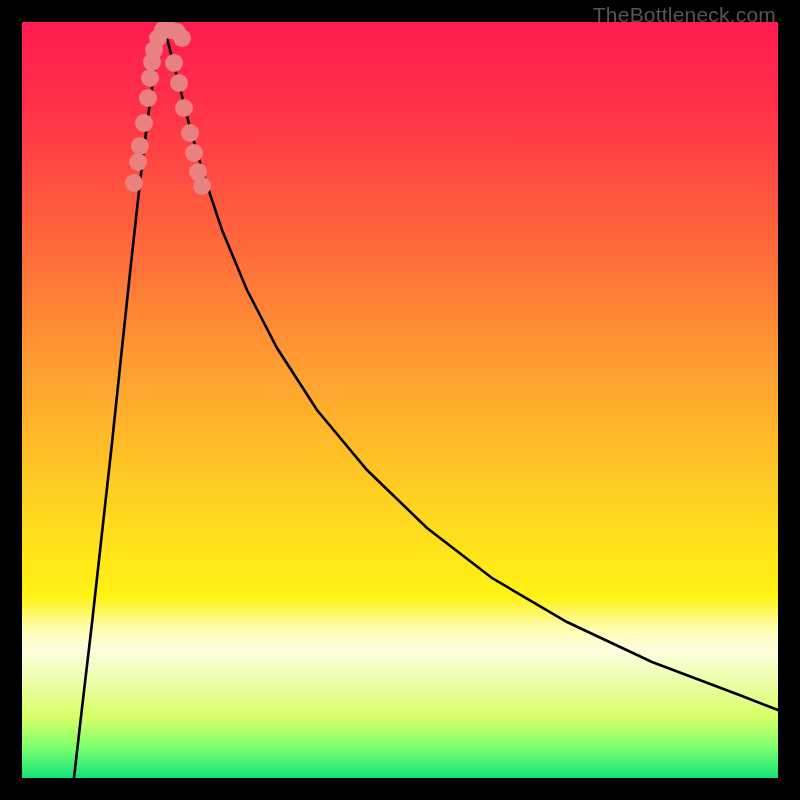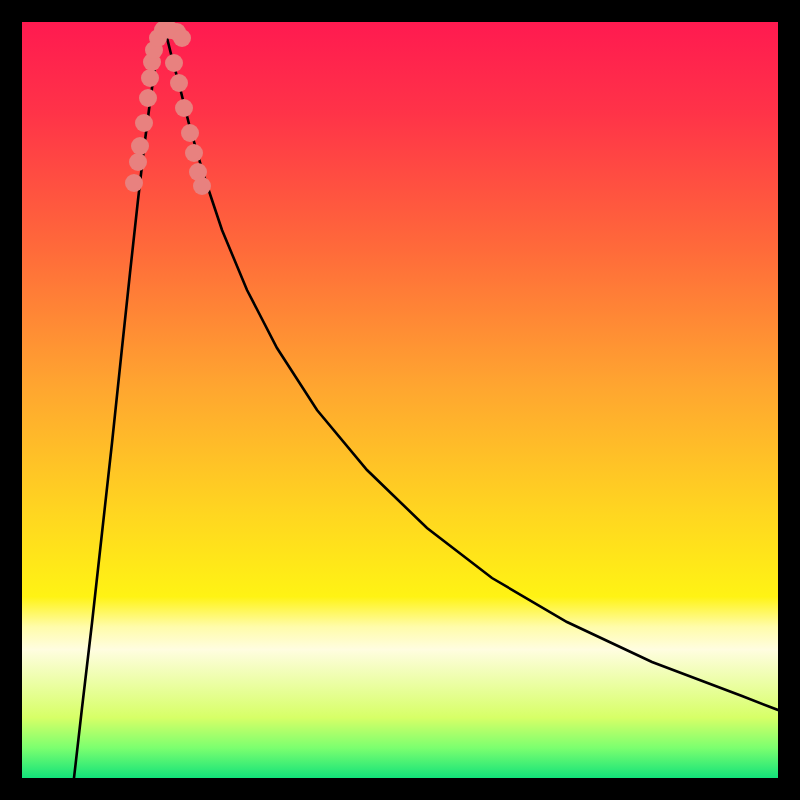--- a/index.html
+++ b/index.html
@@ -91,13 +91,14 @@
           <circle cx="162" cy="86" r="9" fill="#e8817f"></circle>
           <circle cx="168" cy="111" r="9" fill="#e8817f"></circle>
           <circle cx="172" cy="131" r="9" fill="#e8817f"></circle>
           <circle cx="176" cy="150" r="9" fill="#e8817f"></circle>
           <circle cx="180" cy="164" r="9" fill="#e8817f"></circle>
         </g>
     </svg>
 
   </div>
 
+  <div class="watermark">TheBottleneck.com</div>
 </div>
 
 </body></html>

